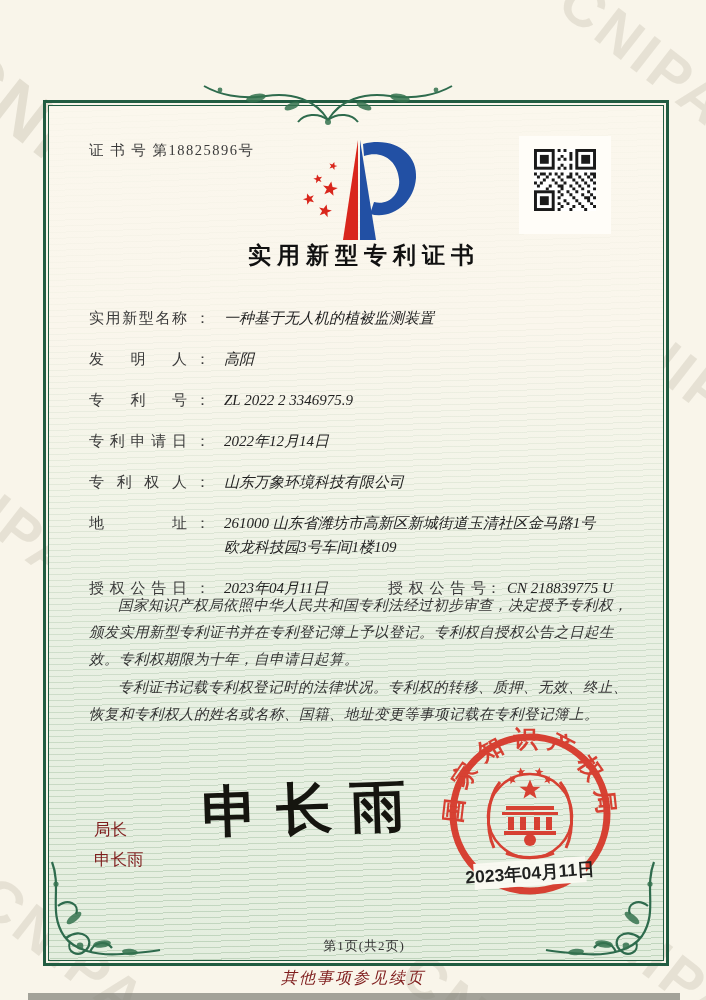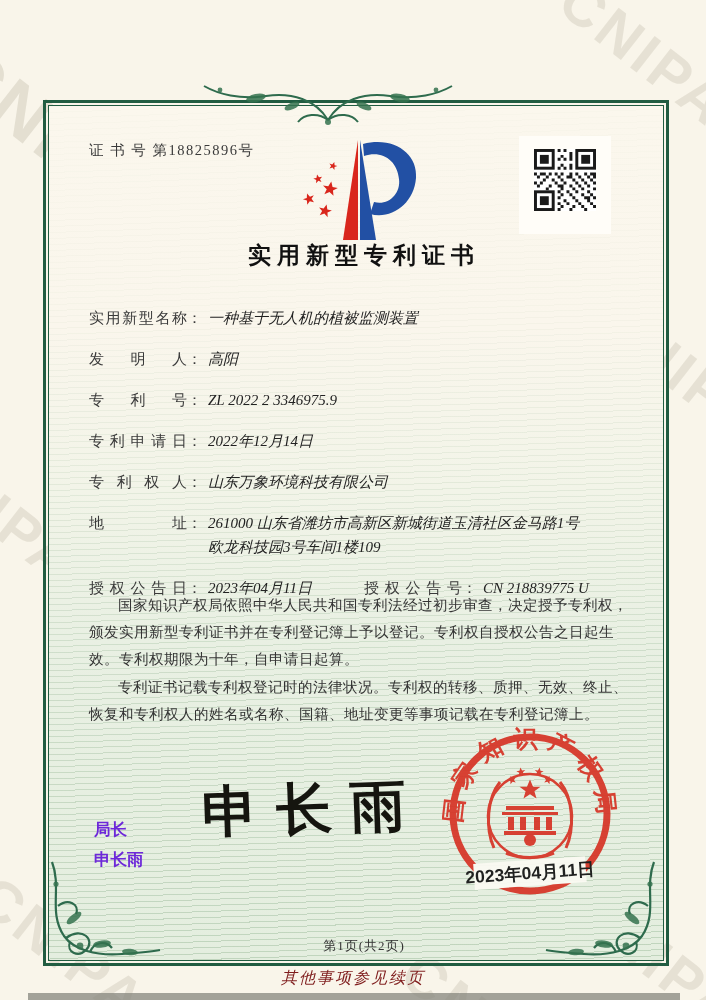--- a/index.html
+++ b/index.html
@@ -26,32 +26,32 @@
   .cert-no{position:absolute;left:35px;top:41px;font-size:14.5px;letter-spacing:1.5px;color:#3a3a3a;}
 
   .logo{position:absolute;left:238px;top:36px;width:140px;height:110px;}
   .qr-patch{position:absolute;left:465px;top:36px;width:92px;height:98px;background:#fffdf8;}
   .qr{position:absolute;left:15px;top:13px;width:62px;height:62px;}
 
   .title{position:absolute;left:0;top:140px;width:100%;text-align:center;
       font-size:23px;font-weight:bold;letter-spacing:6px;color:#111;}
 
   .fields{position:absolute;left:35px;top:206px;width:560px;font-size:15px;}
-  .frow{display:flex;margin-bottom:17px;line-height:24px;align-items:flex-start;}
+  .frow{display:flex;margin-bottom:17px;line-height:24px;align-items:flex-start;gap:8px;}
   .flabel{display:inline-block;width:98px;text-align:justify;text-align-last:justify;color:#3a3a3a;flex:0 0 98px;}
   .fcolon{display:inline-block;margin-right:6px;color:#3a3a3a;}
   .fvalue{color:#222;white-space:pre-line;max-width:430px;font-style:italic;}
   .grant-group2{margin-left:52px;display:flex;justify-content:flex-end;}
 
   .paras{position:absolute;left:35px;top:492px;width:552px;font-size:14.5px;
-      line-height:27px;color:#333;}
+      line-height:27px;font-style:italic;color:#333;}
   .paras p{margin:0 0 1px 0;text-indent:2em;letter-spacing:0.5px;}
 
   .sig-block{position:absolute;left:40px;top:714px;font-family:"Liberation Sans",sans-serif;
-      font-weight:bold;font-size:16.5px;color:#6d28d9;line-height:30px;}
+      font-weight:normal;font-size:16.5px;color:#7f1d1d;line-height:30px;}
   .autograph{position:absolute;left:148px;top:672px;font-size:56px;font-weight:bold;
       letter-spacing:18px;color:#15150f;transform:rotate(-2deg);font-family:"Liberation Serif",serif;}
 
   .seal{position:absolute;left:388px;top:626px;width:176px;height:176px;opacity:0.93;}
 
   .pagenum{position:absolute;left:0;top:837px;width:100%;text-align:center;font-size:13px;color:#333;letter-spacing:1px;}
 
   .orn-top{position:absolute;left:200px;top:84px;width:256px;height:44px;z-index:4;}
   .orn-bl{position:absolute;left:44px;top:860px;width:118px;height:102px;z-index:4;}
   .orn-br{position:absolute;left:544px;top:860px;width:118px;height:102px;z-index:4;transform:scaleX(-1);}

